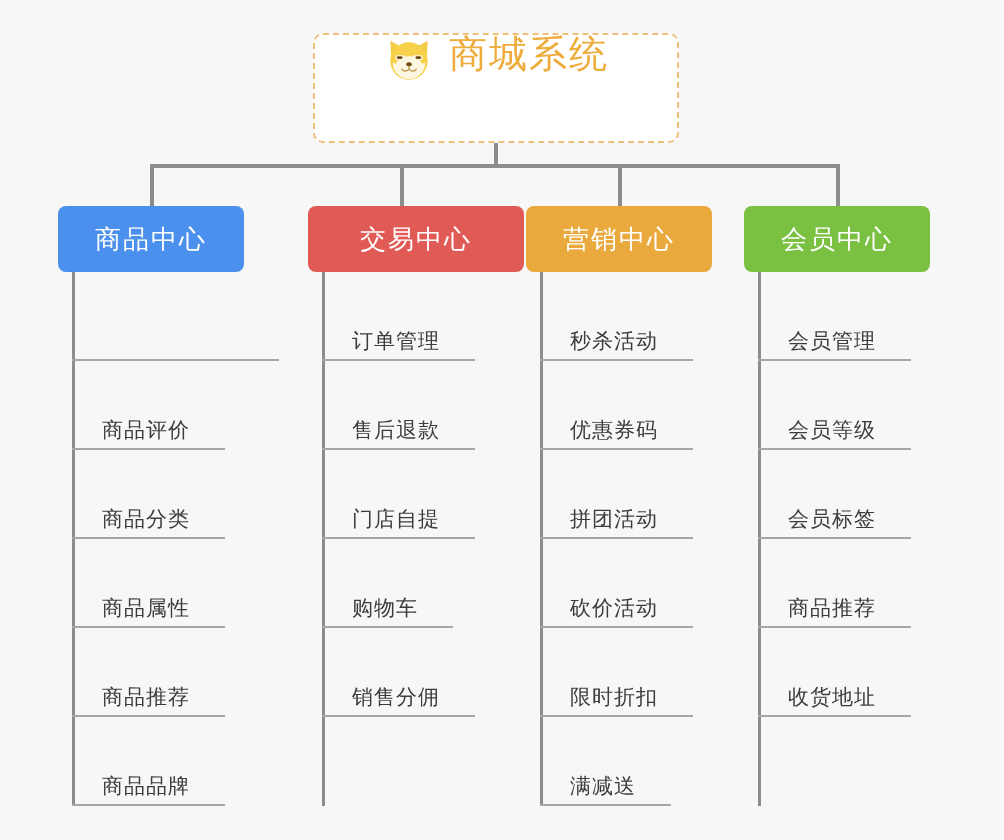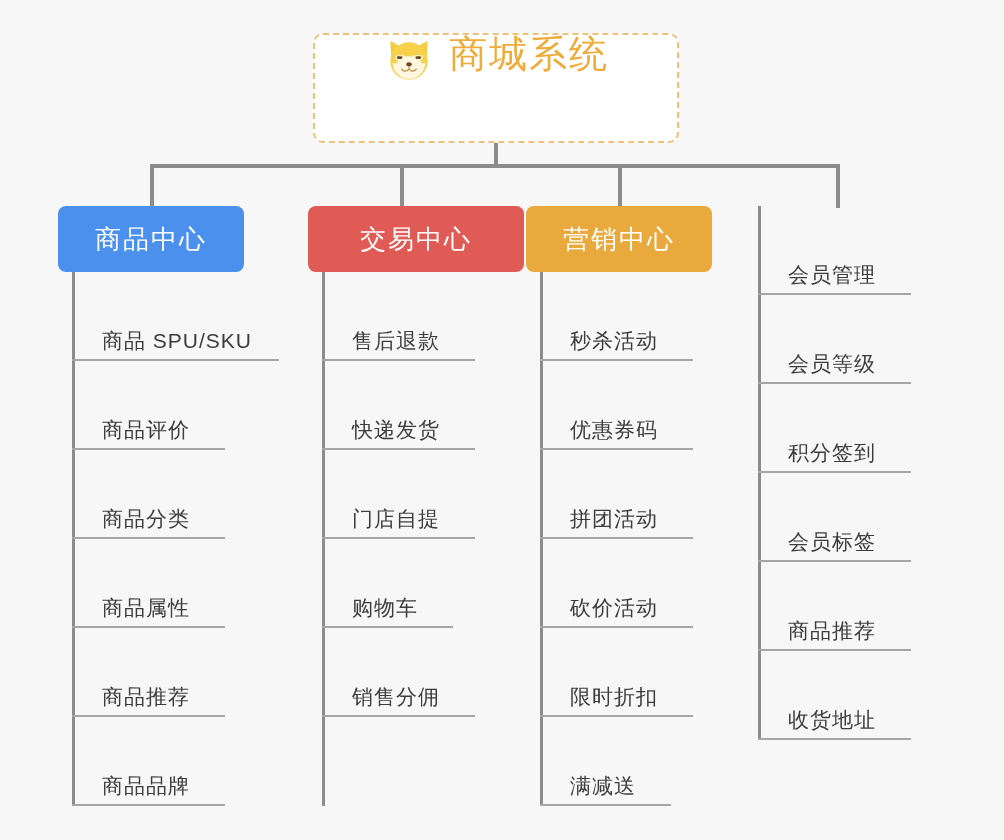--- a/index.html
+++ b/index.html
@@ -177,21 +177,20 @@
   <div class="conn conn-drop" style="left:618px;"></div>
   <div class="conn conn-drop" style="left:836px;"></div>
 
   <div class="column" style="left:58px;width:230px;">
     <div class="col-header" style="background:#4a90ec;width:186px;">
       <span>商品中心</span>
     </div>
     <div class="col-body">
       <div class="col-spine" style="height:534px;"></div>
       <div class="leaf">
-        <span class="leaf-label">商品 SPU/SKU</span>
         <span class="leaf-rule" style="width:207px;"></span>
       </div>
       <div class="leaf">
         <span class="leaf-label">商品评价</span>
         <span class="leaf-rule" style="width:153px;"></span>
       </div>
       <div class="leaf">
         <span class="leaf-label">商品分类</span>
         <span class="leaf-rule" style="width:153px;"></span>
       </div>
@@ -210,25 +209,25 @@
     </div>
   </div>
 
   <div class="column" style="left:308px;width:200px;">
     <div class="col-header" style="background:#e15b56;width:216px;">
       <span>交易中心</span>
     </div>
     <div class="col-body">
       <div class="col-spine" style="height:534px;"></div>
       <div class="leaf">
+        <span class="leaf-label">订单管理</span>
+        <span class="leaf-rule" style="width:153px;"></span>
+      </div>
+      <div class="leaf">
         <span class="leaf-label">售后退款</span>
-        <span class="leaf-rule" style="width:153px;"></span>
-      </div>
-      <div class="leaf">
-        <span class="leaf-label">快递发货</span>
         <span class="leaf-rule" style="width:153px;"></span>
       </div>
       <div class="leaf">
         <span class="leaf-label">门店自提</span>
         <span class="leaf-rule" style="width:153px;"></span>
       </div>
       <div class="leaf">
         <span class="leaf-label">购物车</span>
         <span class="leaf-rule" style="width:131px;"></span>
       </div>
@@ -266,35 +265,34 @@
         <span class="leaf-rule" style="width:153px;"></span>
       </div>
       <div class="leaf">
         <span class="leaf-label">满减送</span>
         <span class="leaf-rule" style="width:131px;"></span>
       </div>
     </div>
   </div>
 
   <div class="column" style="left:744px;width:200px;">
+    <div class="col-header" style="background:#7ac142;width:186px;">
+      <span>会员中心</span>
+    </div>
     <div class="col-body">
       <div class="col-spine" style="height:534px;"></div>
       <div class="leaf">
         <span class="leaf-label">会员管理</span>
         <span class="leaf-rule" style="width:153px;"></span>
       </div>
       <div class="leaf">
         <span class="leaf-label">会员等级</span>
         <span class="leaf-rule" style="width:153px;"></span>
       </div>
       <div class="leaf">
-        <span class="leaf-label">积分签到</span>
-        <span class="leaf-rule" style="width:153px;"></span>
-      </div>
-      <div class="leaf">
         <span class="leaf-label">会员标签</span>
         <span class="leaf-rule" style="width:153px;"></span>
       </div>
       <div class="leaf">
         <span class="leaf-label">商品推荐</span>
         <span class="leaf-rule" style="width:153px;"></span>
       </div>
       <div class="leaf">
         <span class="leaf-label">收货地址</span>
         <span class="leaf-rule" style="width:153px;"></span>

